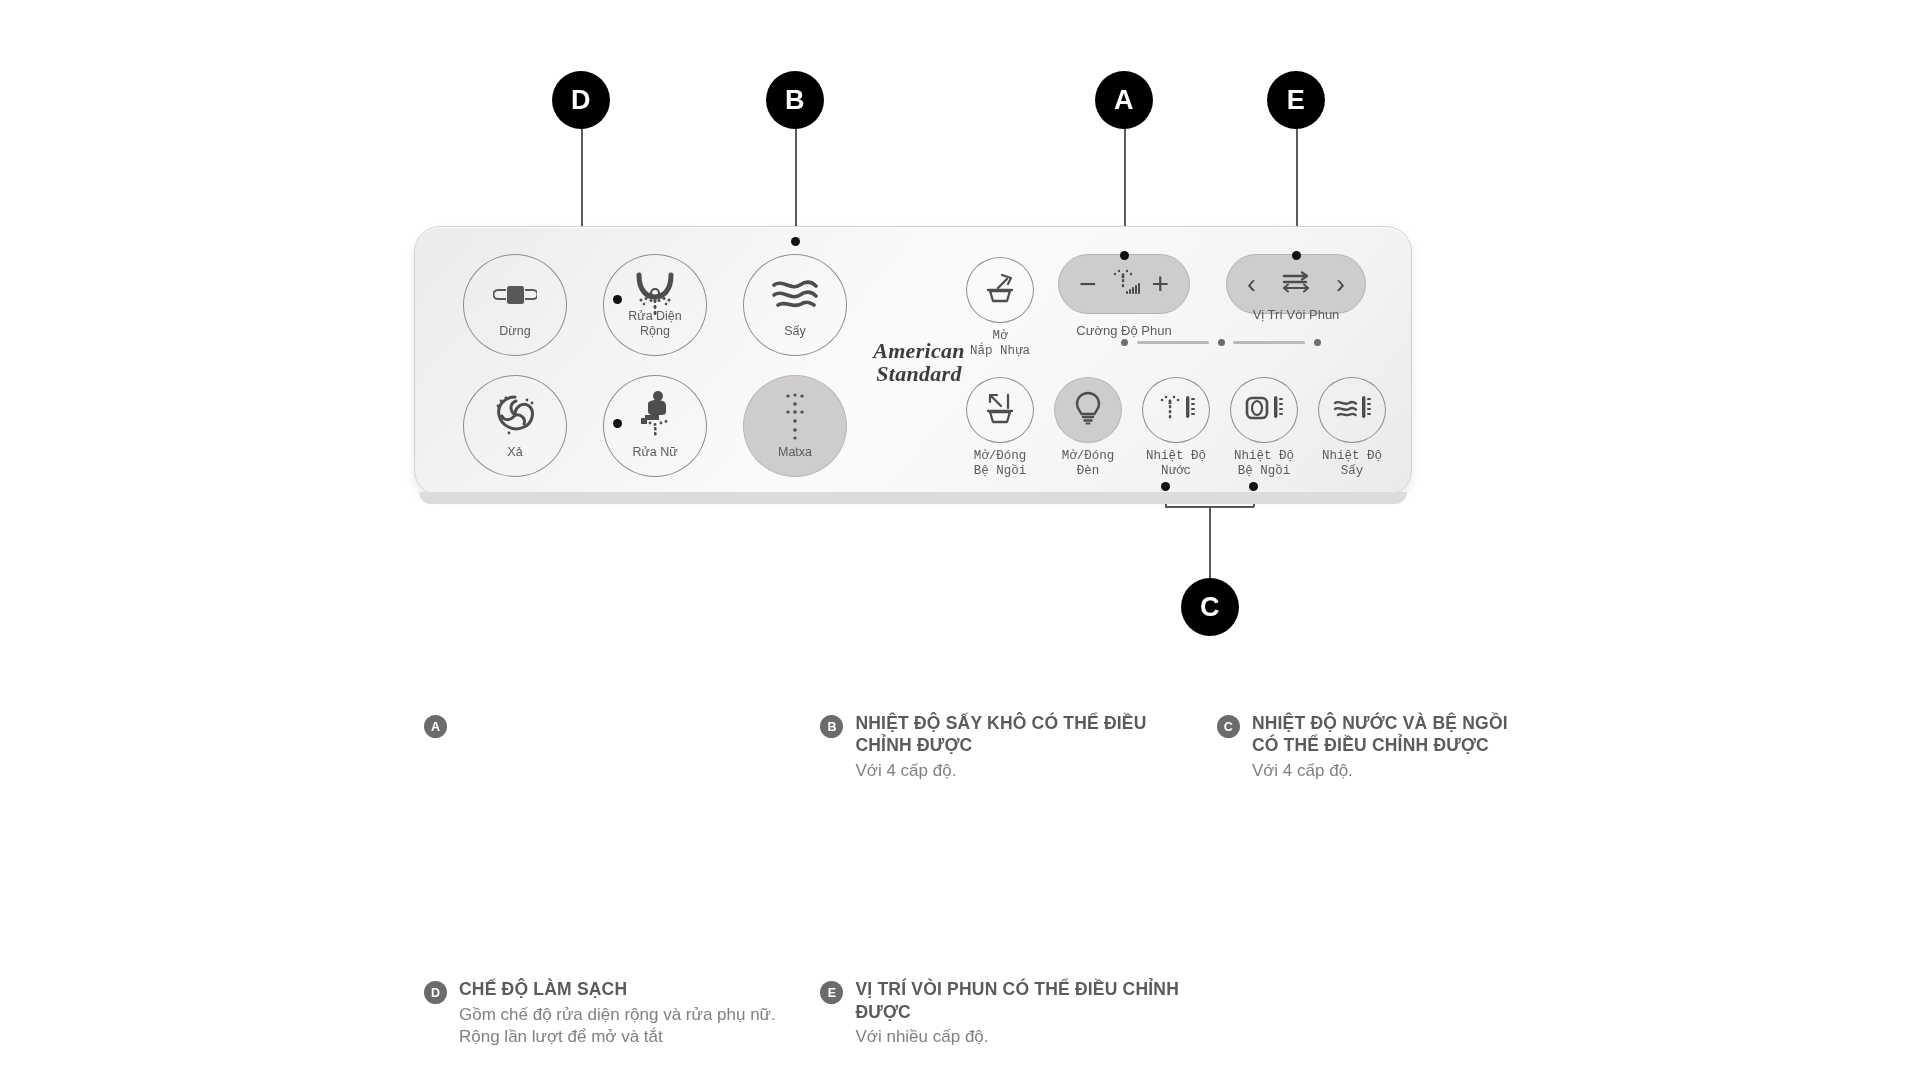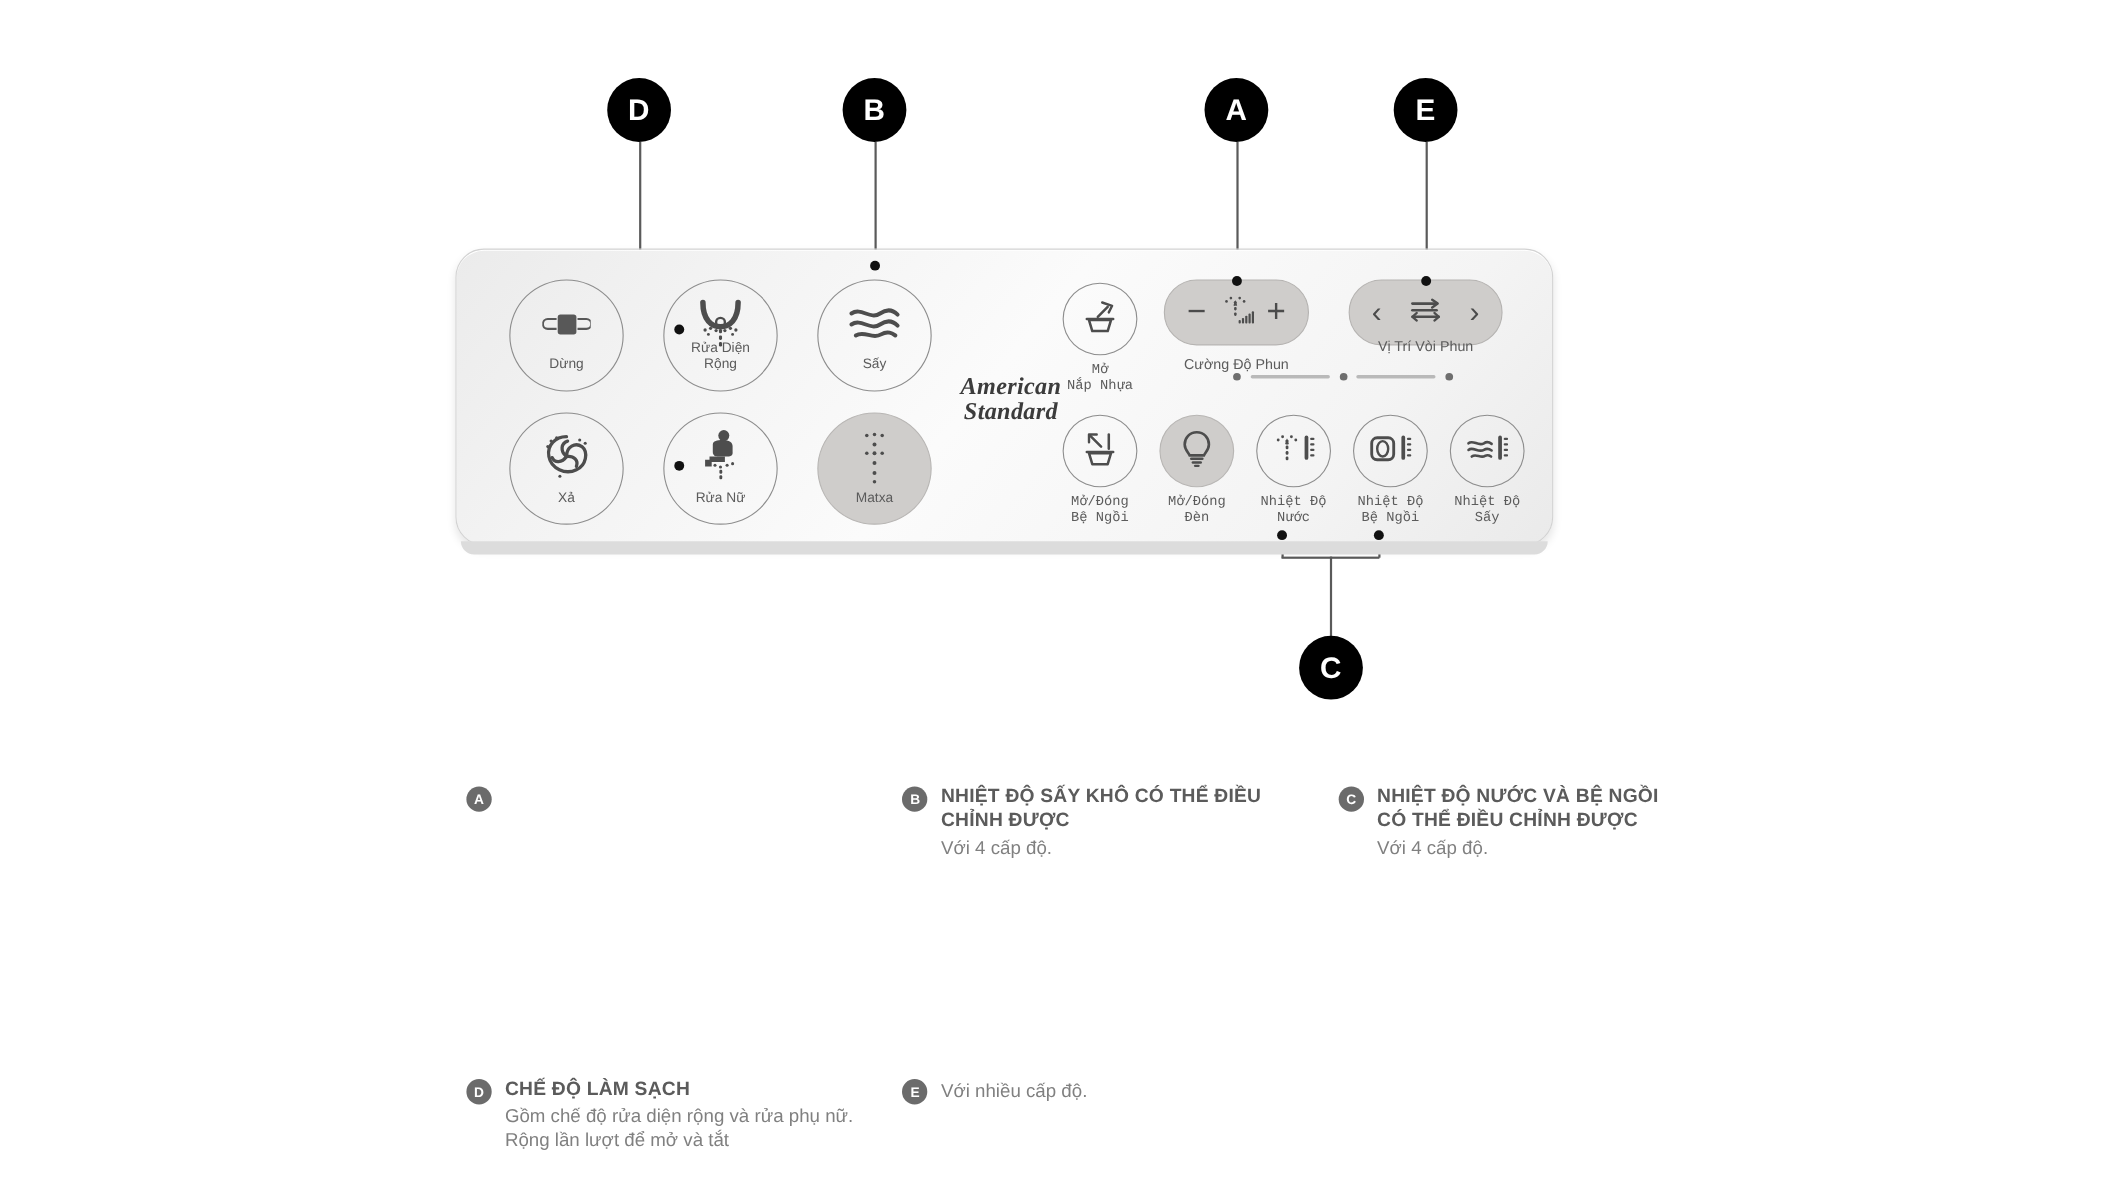--- a/index.html
+++ b/index.html
@@ -467,20 +467,21 @@
       <div class="litem lcol-a">
         <div class="lbadge">D</div>
         <div>
           <div class="ltitle">CHẾ ĐỘ LÀM SẠCH</div>
           <div class="ldesc">Gồm chế độ rửa diện rộng và rửa phụ nữ. Rộng lần lượt để mở và tắt</div>
         </div>
       </div>
       <div class="litem lcol-b">
         <div class="lbadge">E</div>
         <div>
+          <div class="ltitle">VỊ TRÍ VÒI PHUN CÓ THỂ ĐIỀU CHỈNH ĐƯỢC</div>
           <div class="ldesc">Với nhiều cấp độ.</div>
         </div>
       </div>
       <div class="litem lcol-c"></div>
     </div>
 
   </div>
 
 </div>
 

